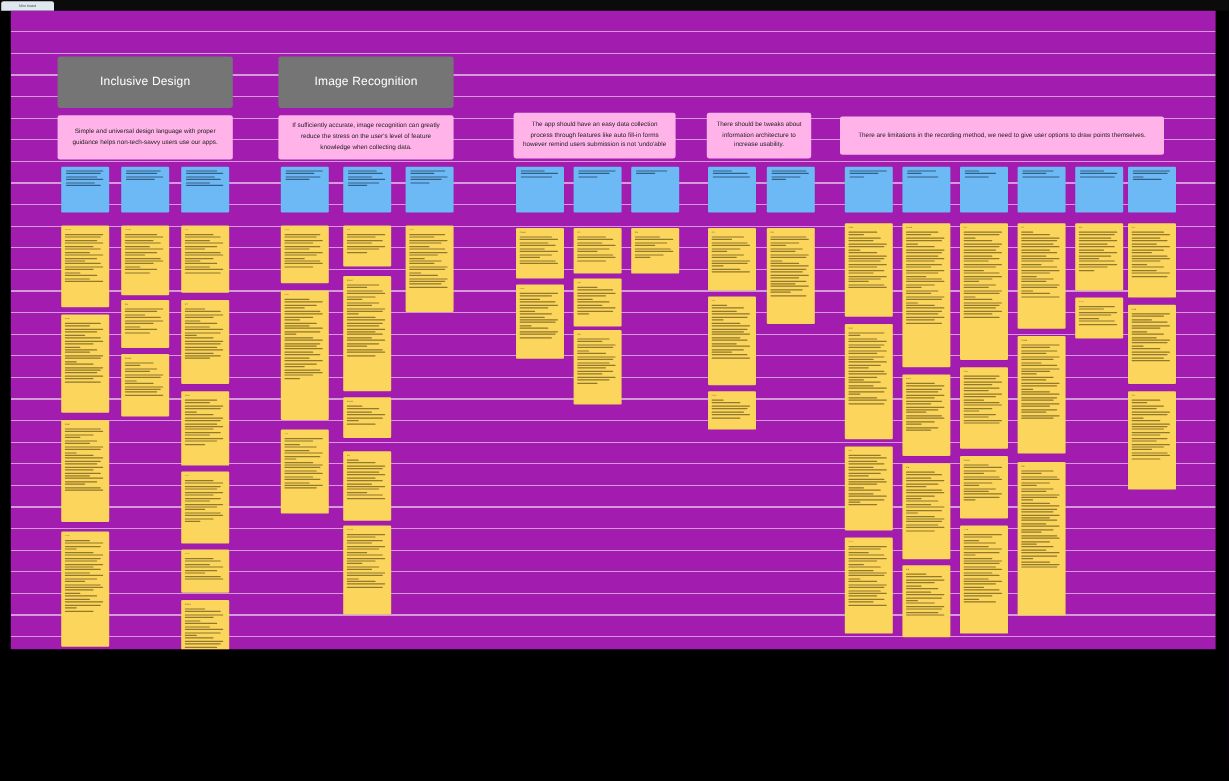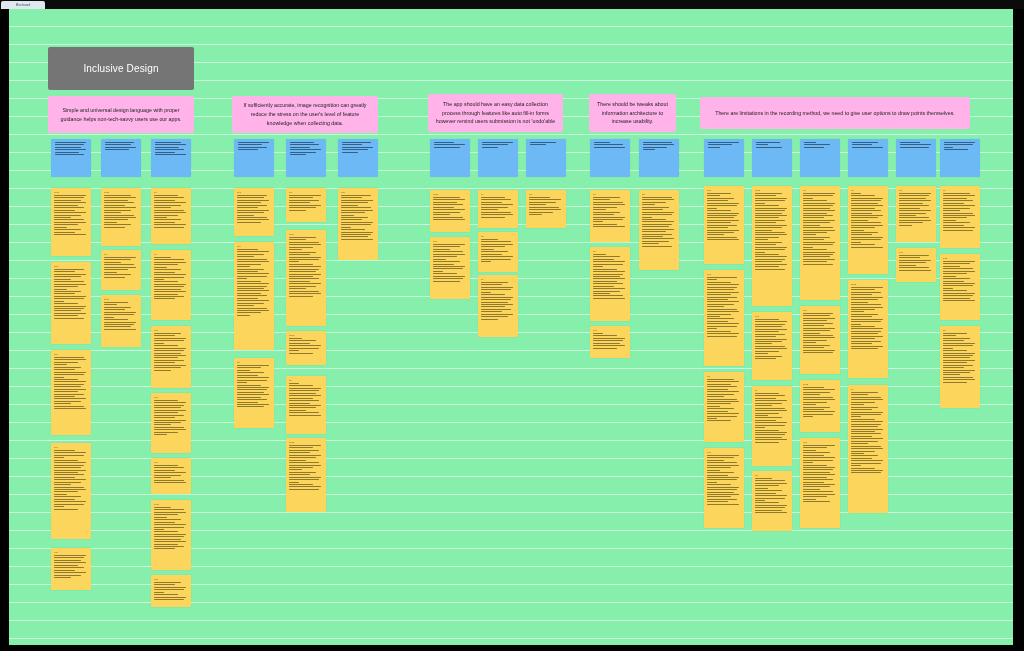--- a/index.html
+++ b/index.html
@@ -19,22 +19,22 @@
   }
   #browser-tab {
     position:absolute; left:1px; top:1px; width:44px; height:8px;
     background:#dfe7ef; border-radius:2px 2px 0 0;
     font-size:3px; color:#44505c; line-height:8px; text-align:center;
     overflow:hidden; white-space:nowrap;
   }
 
   
   #board-canvas {
-    position:absolute; left:9px; top:9px; width:1004px; height:636px;
-    background:#86efac;
+    position:absolute; left:9px; top:9px; width:1004px; height:532px;
+    background:#a21caf;
     overflow:hidden;
   }
   
   #board-canvas::before{
     content:""; position:absolute; inset:0;
     background:repeating-linear-gradient(to bottom,
         rgba(255,255,255,0) 0px, rgba(255,255,255,0) 17px,
         rgba(255,255,255,.55) 17px, rgba(255,255,255,.55) 18px);
     pointer-events:none;
   }
@@ -446,20 +446,23 @@
           <i class="w80"></i>
           <i class="w62"></i>
           <i class="w95"></i>
           <i class="w88"></i>
           <i class="w28"></i>
           <i class="w72"></i>
           <i class="w95"></i>
           <i class="w88"></i>
         </span>
       </div>
+      <div class="section-header" style="left: 223px; top: 38px; width: 146px; height: 43px;">
+        <span>Image Recognition</span>
+      </div>
       <div class="insight-card" style="left: 223px; top: 87px; width: 146px; height: 37px;">
         <span>If sufficiently accurate, image recognition can greatly reduce the stress on the user's level of feature knowledge when collecting data.</span>
       </div>
       <div class="theme-note" style="left: 225px; top: 130px; width: 40px; height: 38px;">
         <span class="note-lines">
           <i class="w95"></i>
           <i class="w72"></i>
           <i class="w88"></i>
           <i class="w62"></i>
         </span>

